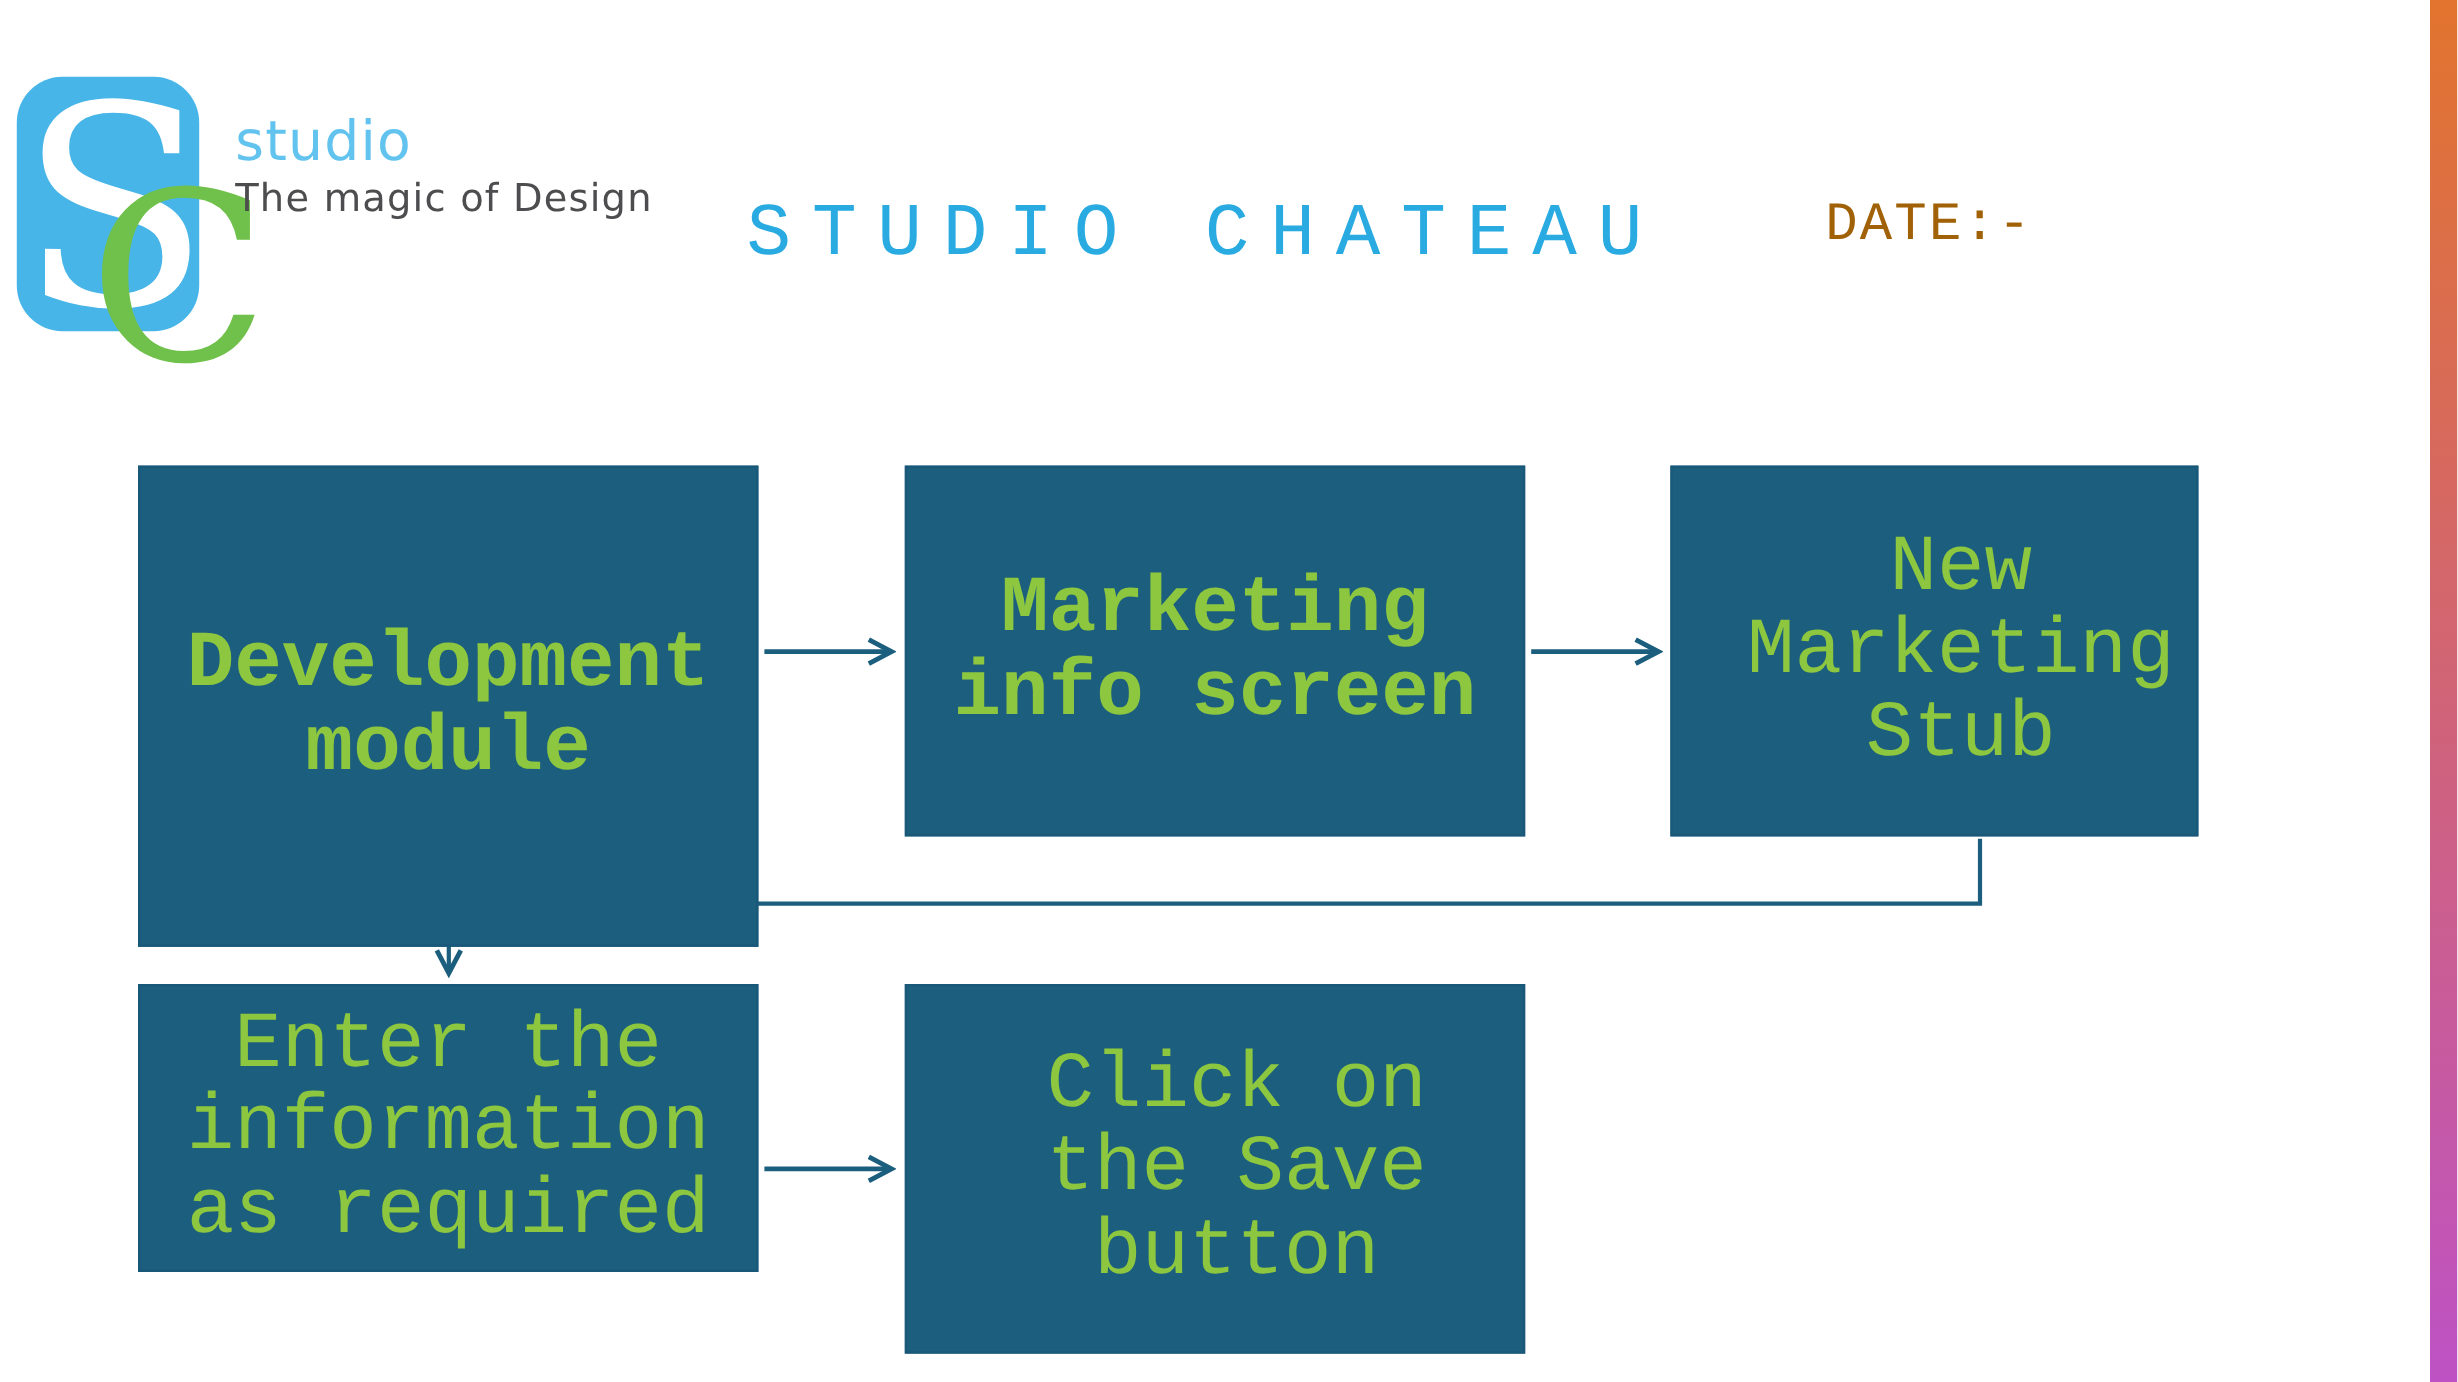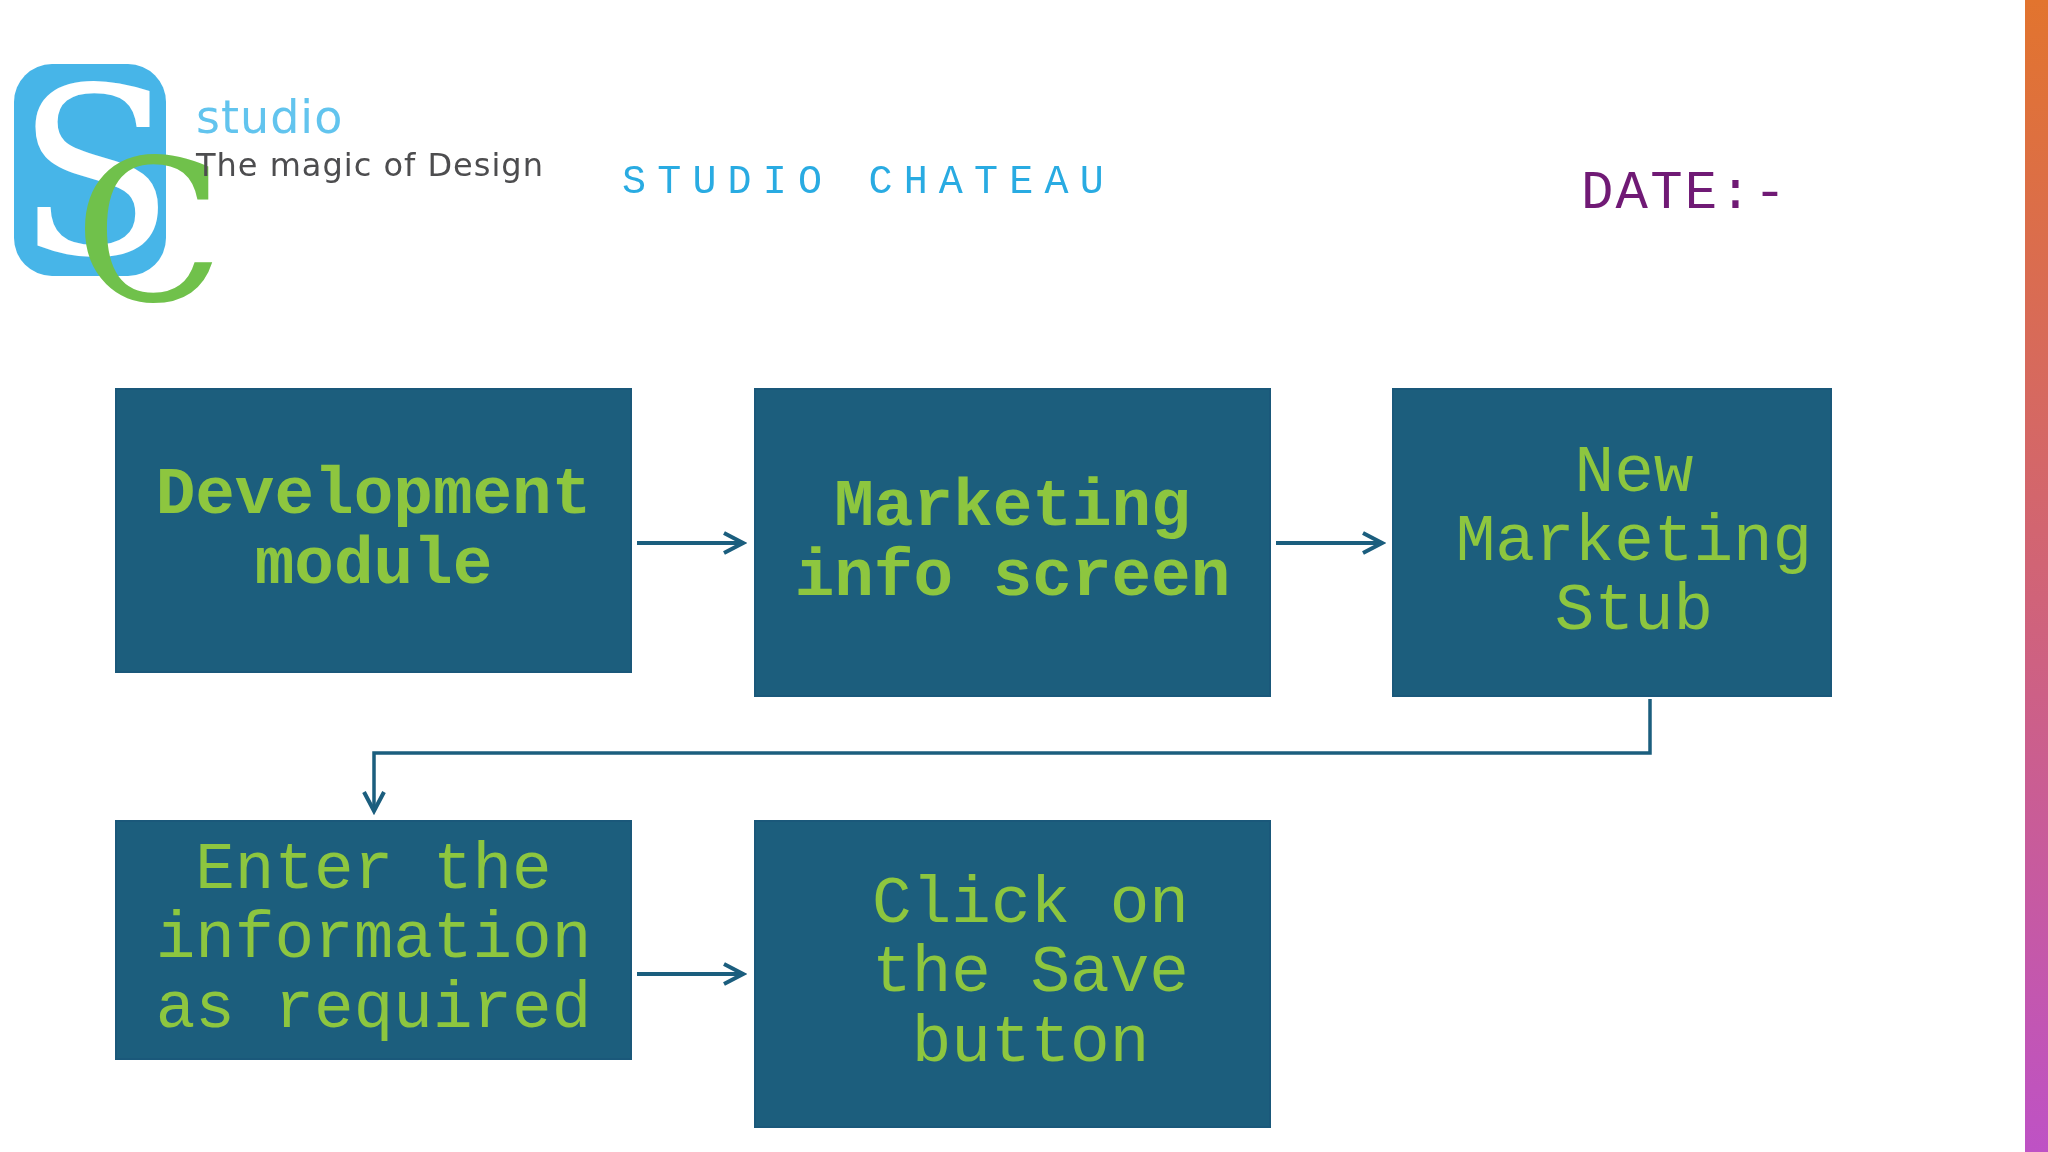--- a/index.html
+++ b/index.html
@@ -15,42 +15,42 @@
   .brand{position:absolute;left:12px;top:58px;display:flex;align-items:flex-start;}
   .brand-mark svg{overflow:visible;display:block;}
   .brand-text{margin-left:16px;padding-top:38px;font-family:"DejaVu Sans", sans-serif;}
   .brand-studio{font-size:46px;line-height:0.92;color:#62C4EE;letter-spacing:1px;}
   .brand-chateau{font-size:70px;line-height:1.02;color:#70C14B;letter-spacing:1px;}
   .brand-tagline{font-size:32px;color:#4D4D4F;margin-top:8px;letter-spacing:1px;}
 
   
   .title{
     position:absolute;left:622px;top:160px;margin:0;
-    font-size:40px;font-weight:400;color:#29ABE2;
+    font-size:62px;font-weight:400;color:#29ABE2;
     letter-spacing:0.28em;white-space:nowrap;
   }
   .date{
-    position:absolute;left:1581px;top:158px;
-    font-size:54px;color:#701a75;line-height:1.35;letter-spacing:0.04em;
+    position:absolute;left:1521px;top:158px;
+    font-size:45px;color:#a16207;line-height:1.35;letter-spacing:0.04em;
   }
 
   
   .node{
     position:absolute;
     background:#1C5E7D;
     border:2px solid #1A587A;
     box-sizing:border-box;
     color:#8DC63F;
     display:flex;align-items:center;justify-content:center;
     text-align:center;
     white-space:pre-line;
     font-size:66px;line-height:1.05;
   }
   .node--bold{font-weight:700;}
-  #node-1{left:115px;top:388px;width:517px;height:285px;}
+  #node-1{left:115px;top:388px;width:517px;height:401px;}
   #node-2{left:754px;top:388px;width:517px;height:309px;}
   #node-3{left:1392px;top:388px;width:440px;height:309px;padding-left:44px;}
   #node-4{left:115px;top:820px;width:517px;height:240px;}
   #node-5{left:754px;top:820px;width:517px;height:308px;padding-left:36px;}
 
   .connectors{position:absolute;left:0;top:0;width:2048px;height:1152px;pointer-events:none;}
 
   
   .edge-strip{
     position:absolute;right:0;top:0;width:23px;height:1152px;

